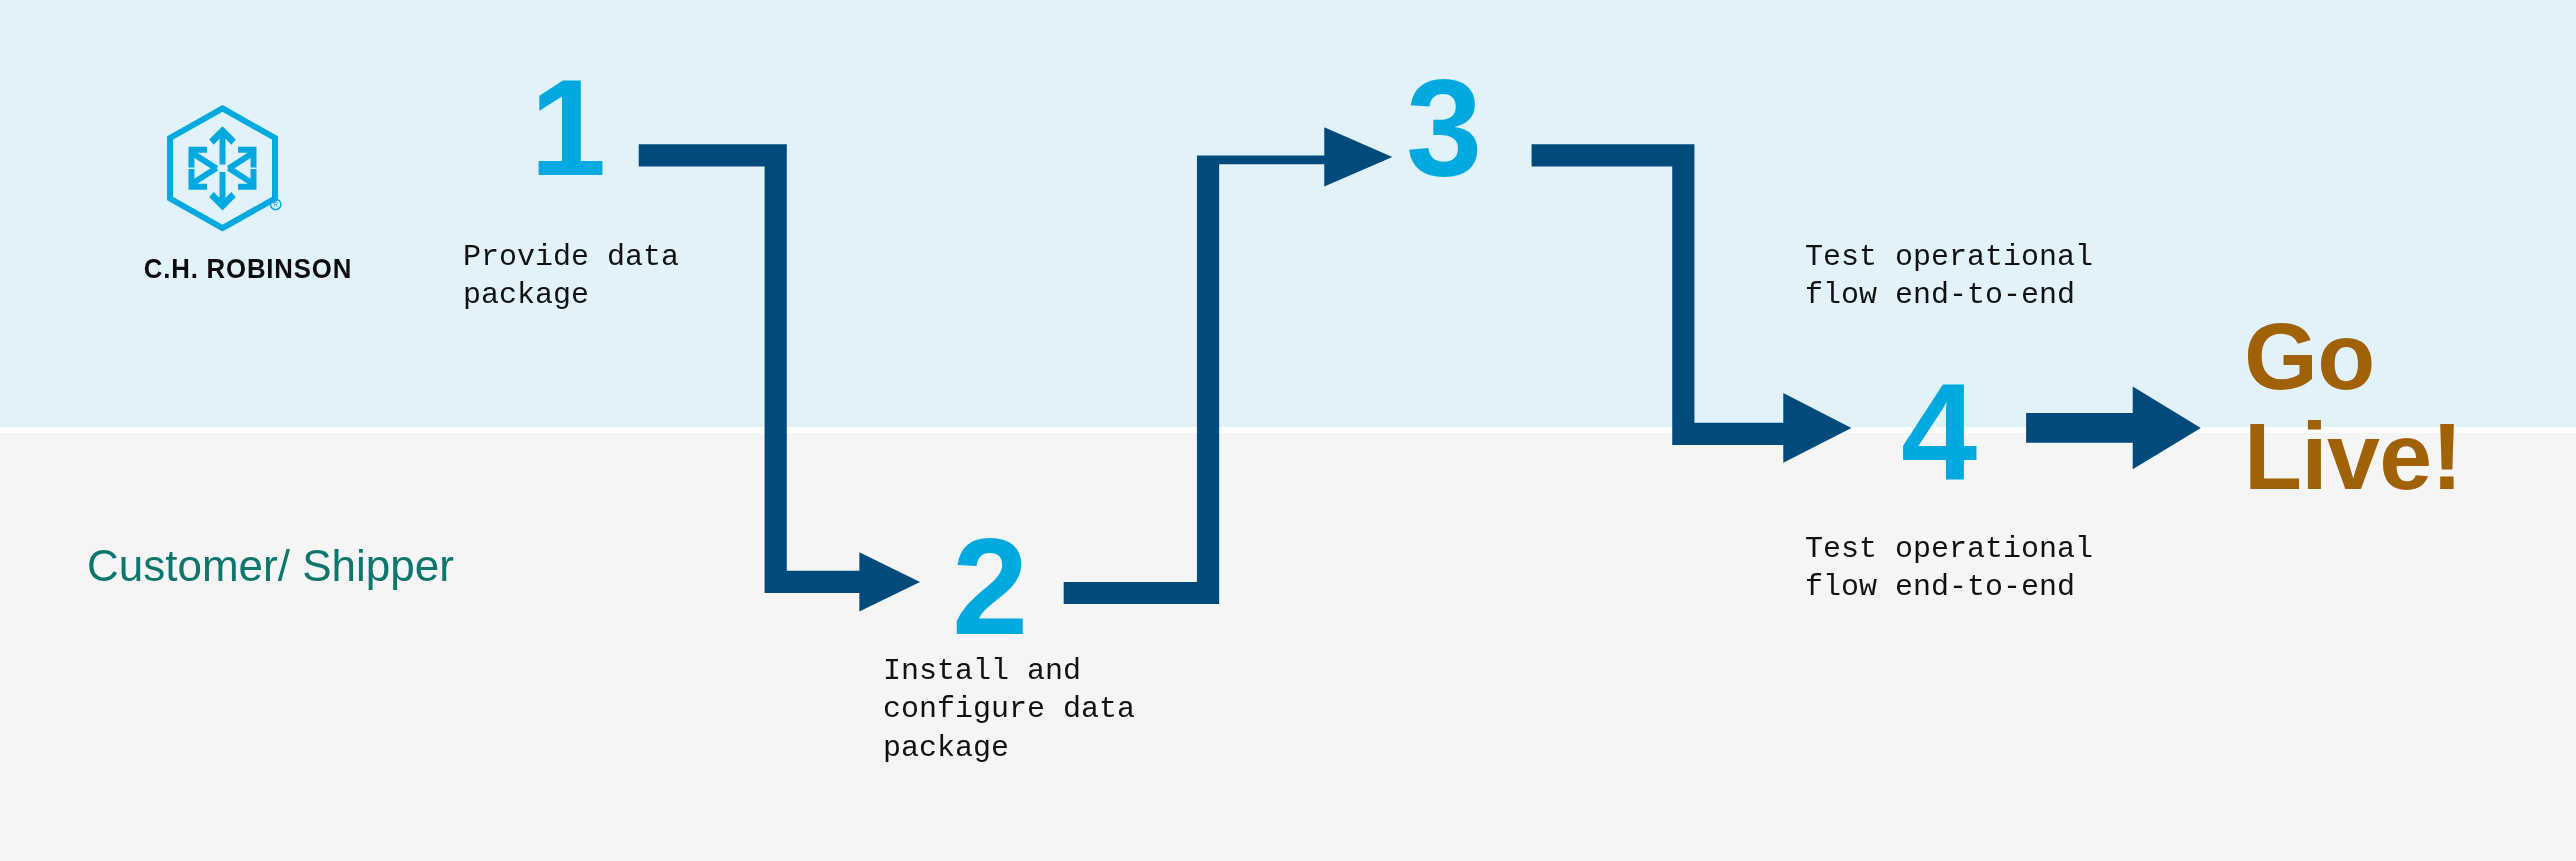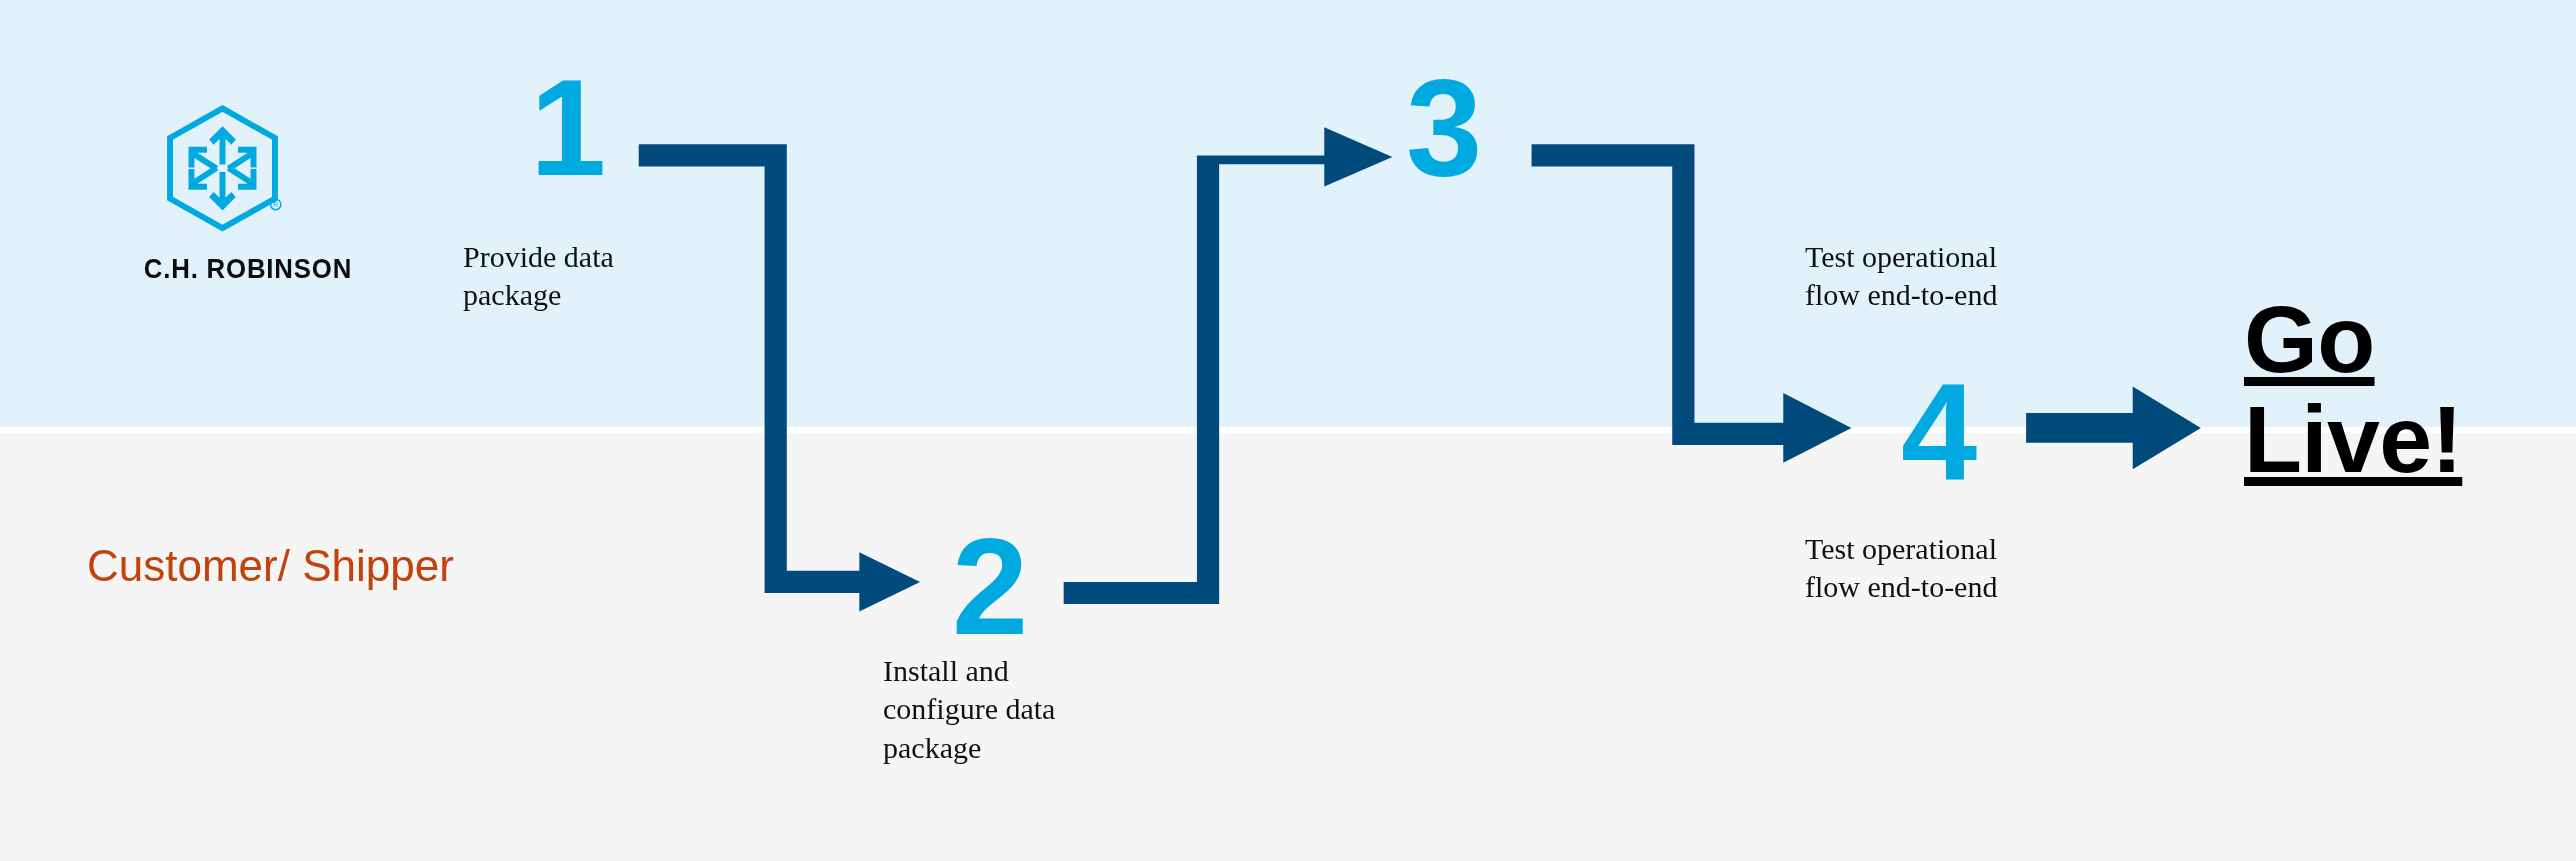--- a/index.html
+++ b/index.html
@@ -27,21 +27,21 @@
     letter-spacing:0.9px;
     color:#0d0d0d;
     white-space:nowrap;
     transform:scaleX(0.92);
   }
 
   
   .lane-label{
     position:absolute;left:87px;top:538px;
     font-size:44px;line-height:1.25;
-    color:#c2410c;
+    color:#0f766e;
     font-family:"Liberation Sans", sans-serif;
   }
 
   
   .connectors{position:absolute;left:0;top:0;width:2576px;height:861px;}
 
   
   .stepnum{
     position:absolute;
     color:#00a9e0;
@@ -54,40 +54,39 @@
   .n2{left:952px;top:518px;}
   .n3{left:1406px;top:59px;}
   .n4{left:1901px;top:363px;}
 
   
   .caption{
     position:absolute;
     color:#111111;
     font-size:30px;
     line-height:1.28;
-    font-family:Liberation Serif, serif;
+    font-family:Liberation Mono, monospace;
     white-space:pre-line;
   }
   .c1{left:463px;top:238px;width:311px;}
   .c2{left:883px;top:652px;width:311px;}
   .c3{left:1358px;top:238px;width:318px;}
   .c4{left:1805px;top:238px;width:311px;}
   .c5{left:1805px;top:530px;width:311px;}
 
   
   .golive{
-    position:absolute;left:2244px;top:290px;
-    color:#000000;
+    position:absolute;left:2244px;top:307px;
+    color:#a16207;
     font-weight:bold;
     font-size:95px;
     line-height:1.05;
     font-family:"Liberation Sans", sans-serif;
     white-space:pre-line;
     letter-spacing:-0.7px;
-    text-decoration:underline;
   }
 </style>
 </head>
 <body>
 
 <div class="stage">
 
   <div class="band-top"></div>
   <div class="band-gap"></div>
   <div class="band-bottom"></div>

